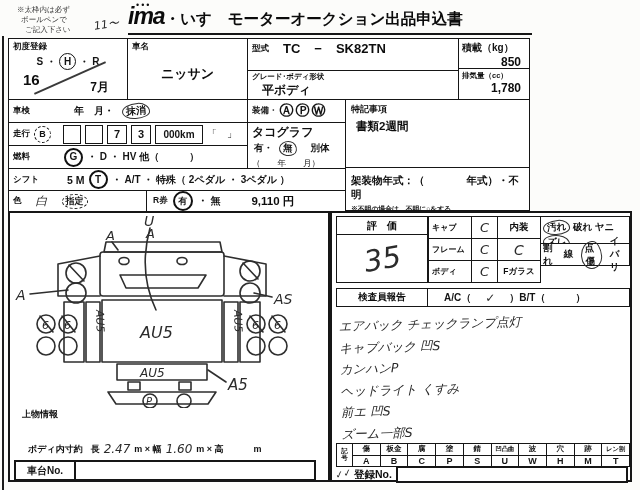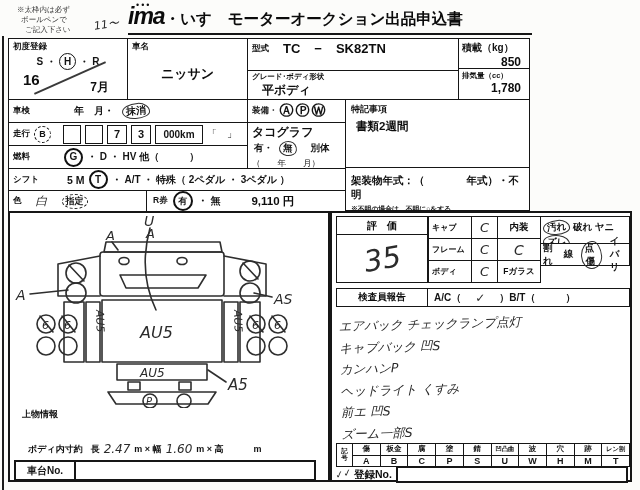--- a/index.html
+++ b/index.html
@@ -301,21 +301,21 @@
   <div class="cell" style="left:540px;top:243px;width:90px;height:23px;display:flex;align-items:center;gap:8px;padding-left:2px;font-size:9.5px;font-weight:bold;">
     <span>割れ</span>
     <span>線</span>
     <span class="hoval">点傷</span>
     <span>イバリ</span>
   </div>
 
   <div class="cell" style="left:336px;top:288px;width:92px;height:19px;display:flex;align-items:center;justify-content:center;">
       <span class="val" style="font-size:9.5px;">検査員報告</span>
     </div>
-  <div class="cell" style="left:427px;top:288px;width:203px;height:19px;display:flex;align-items:center;padding-left:6px;font-size:10px;font-weight:bold;">
+  <div class="cell" style="left:427px;top:288px;width:203px;height:19px;display:flex;align-items:center;padding-left:16px;font-size:10px;font-weight:bold;">
     <span>A/C（</span>
     <span class="hw" style="margin:0 14px;font-size:12px;">✓</span>
     <span>）B/T（</span>
     <span>　　　）</span>
   </div>
 
   <div class="abs hw" style="left:340px;top:312px;width:280px;font-size:12.5px;line-height:21.5px;transform:rotate(-1.5deg);">
     <div>エアバック チェックランプ点灯</div>
     <div>キャブバック 凹S</div>
     <div>カンハンP</div>

